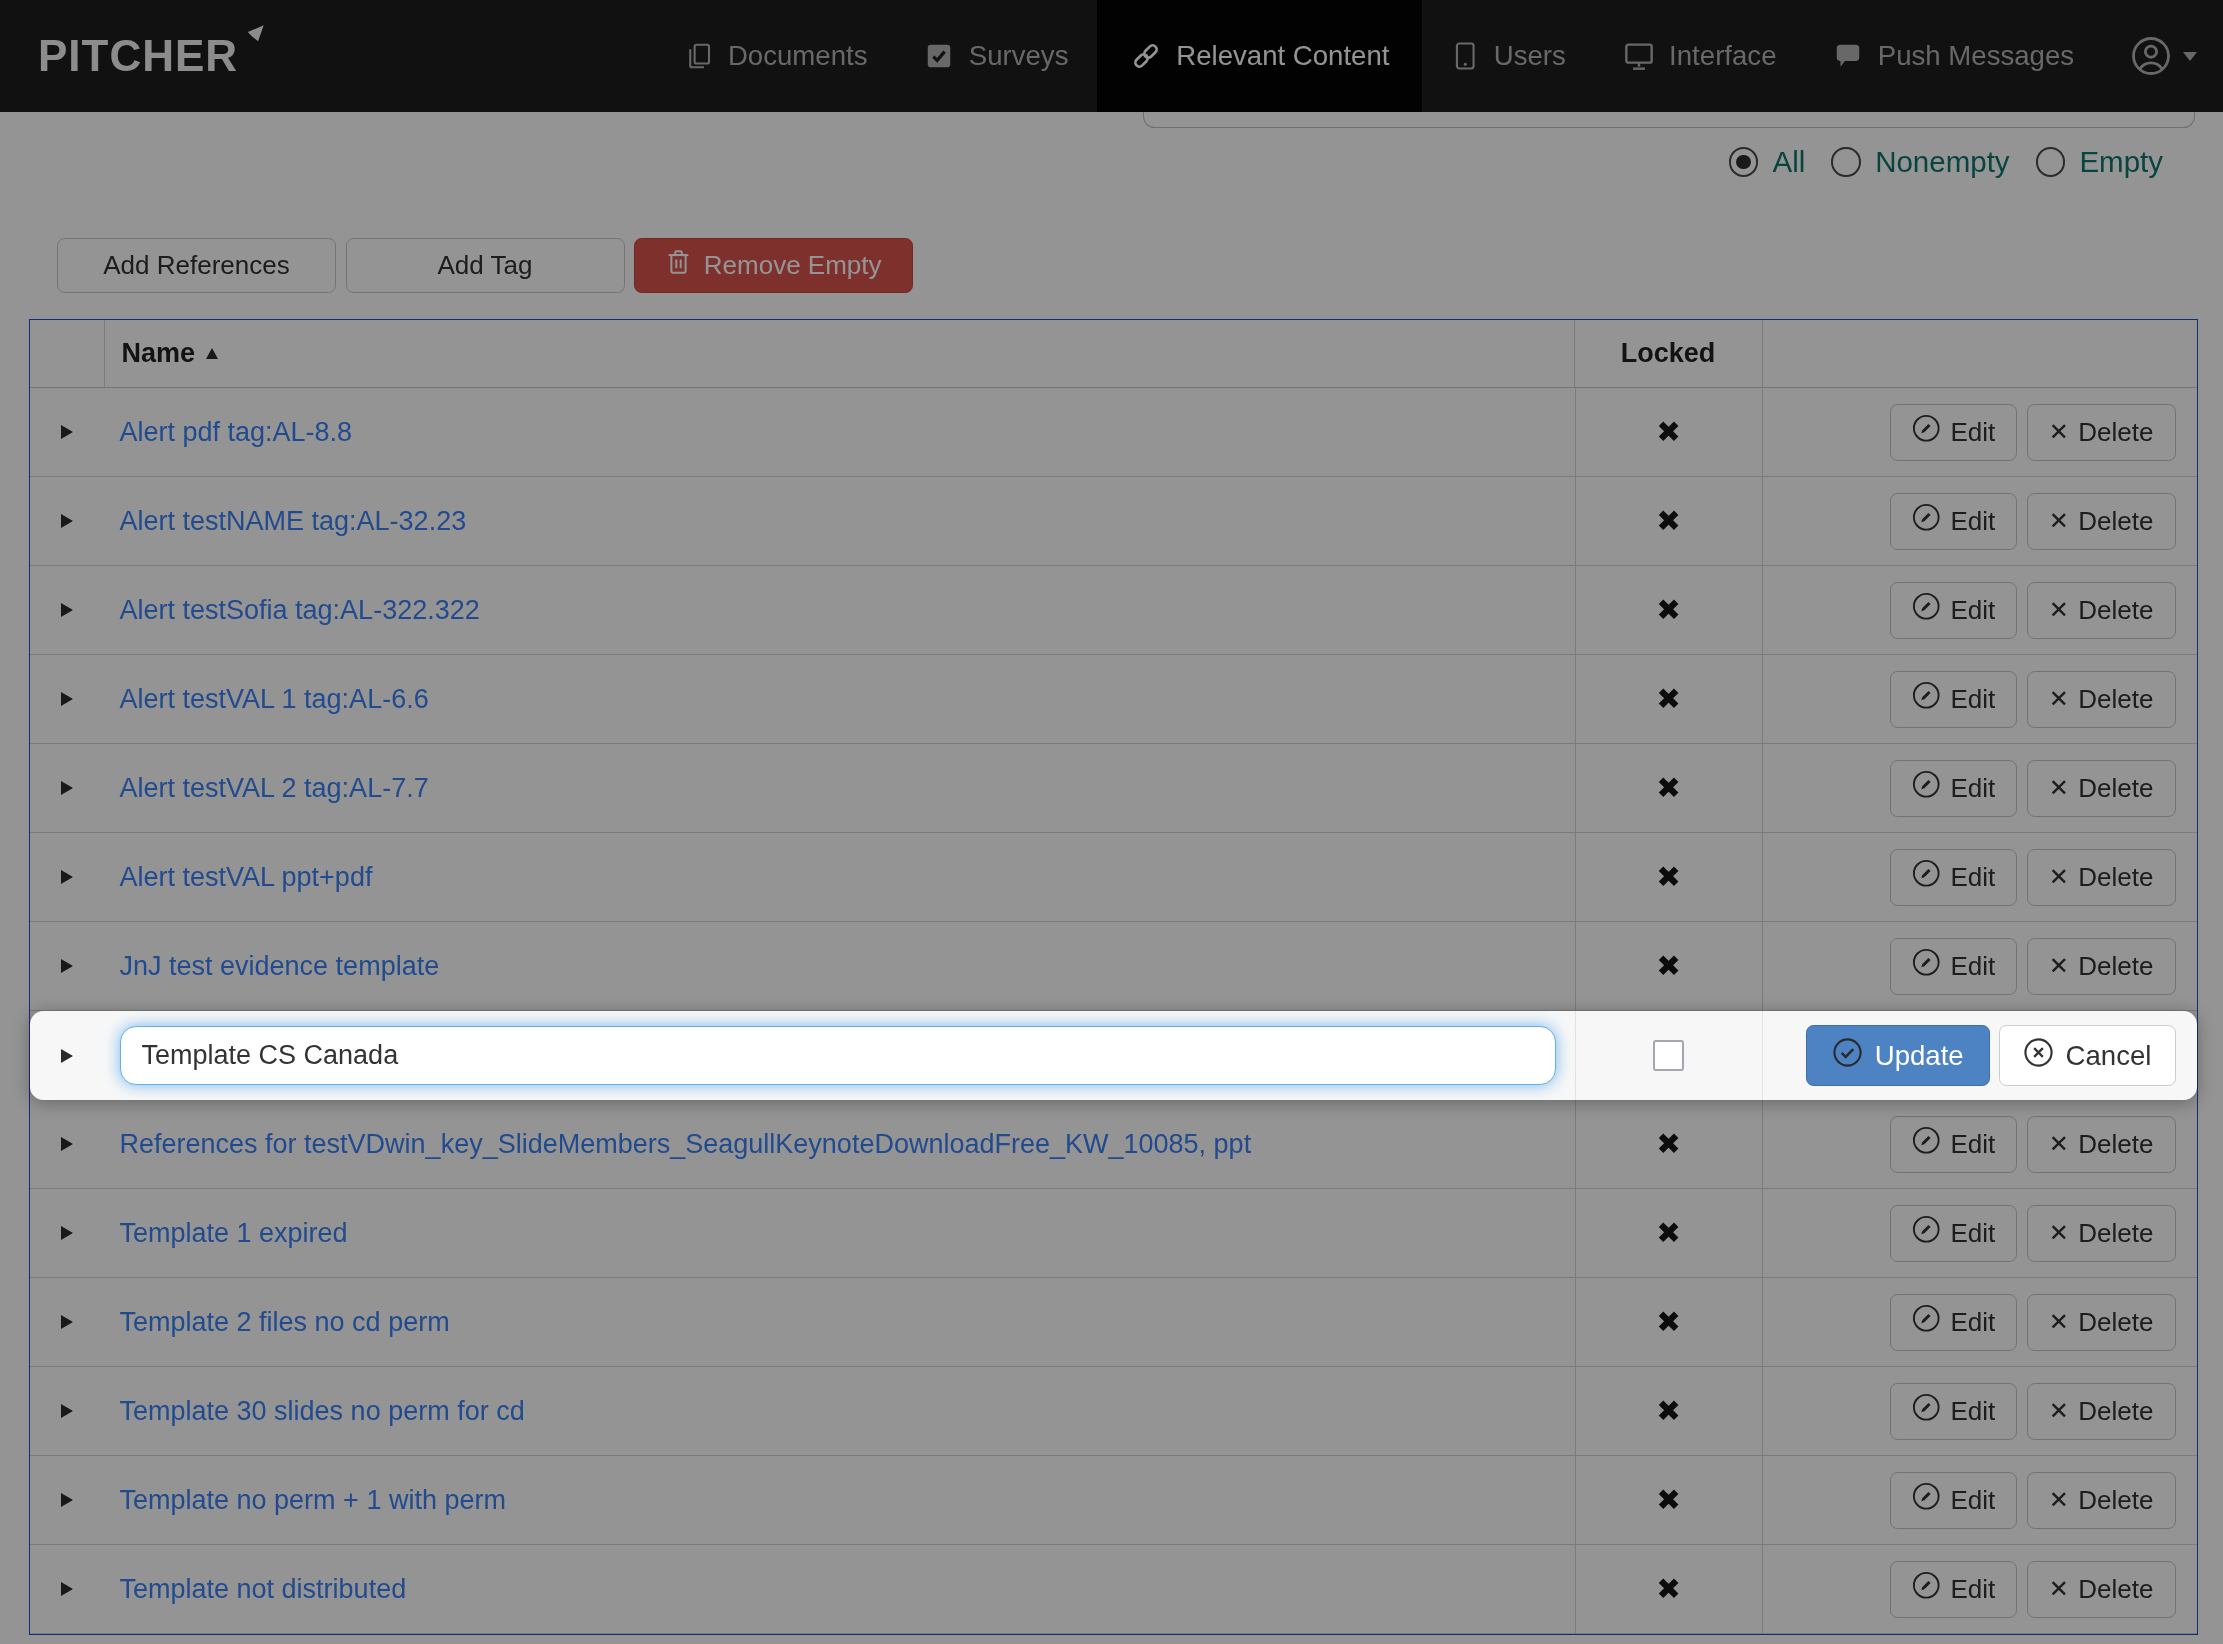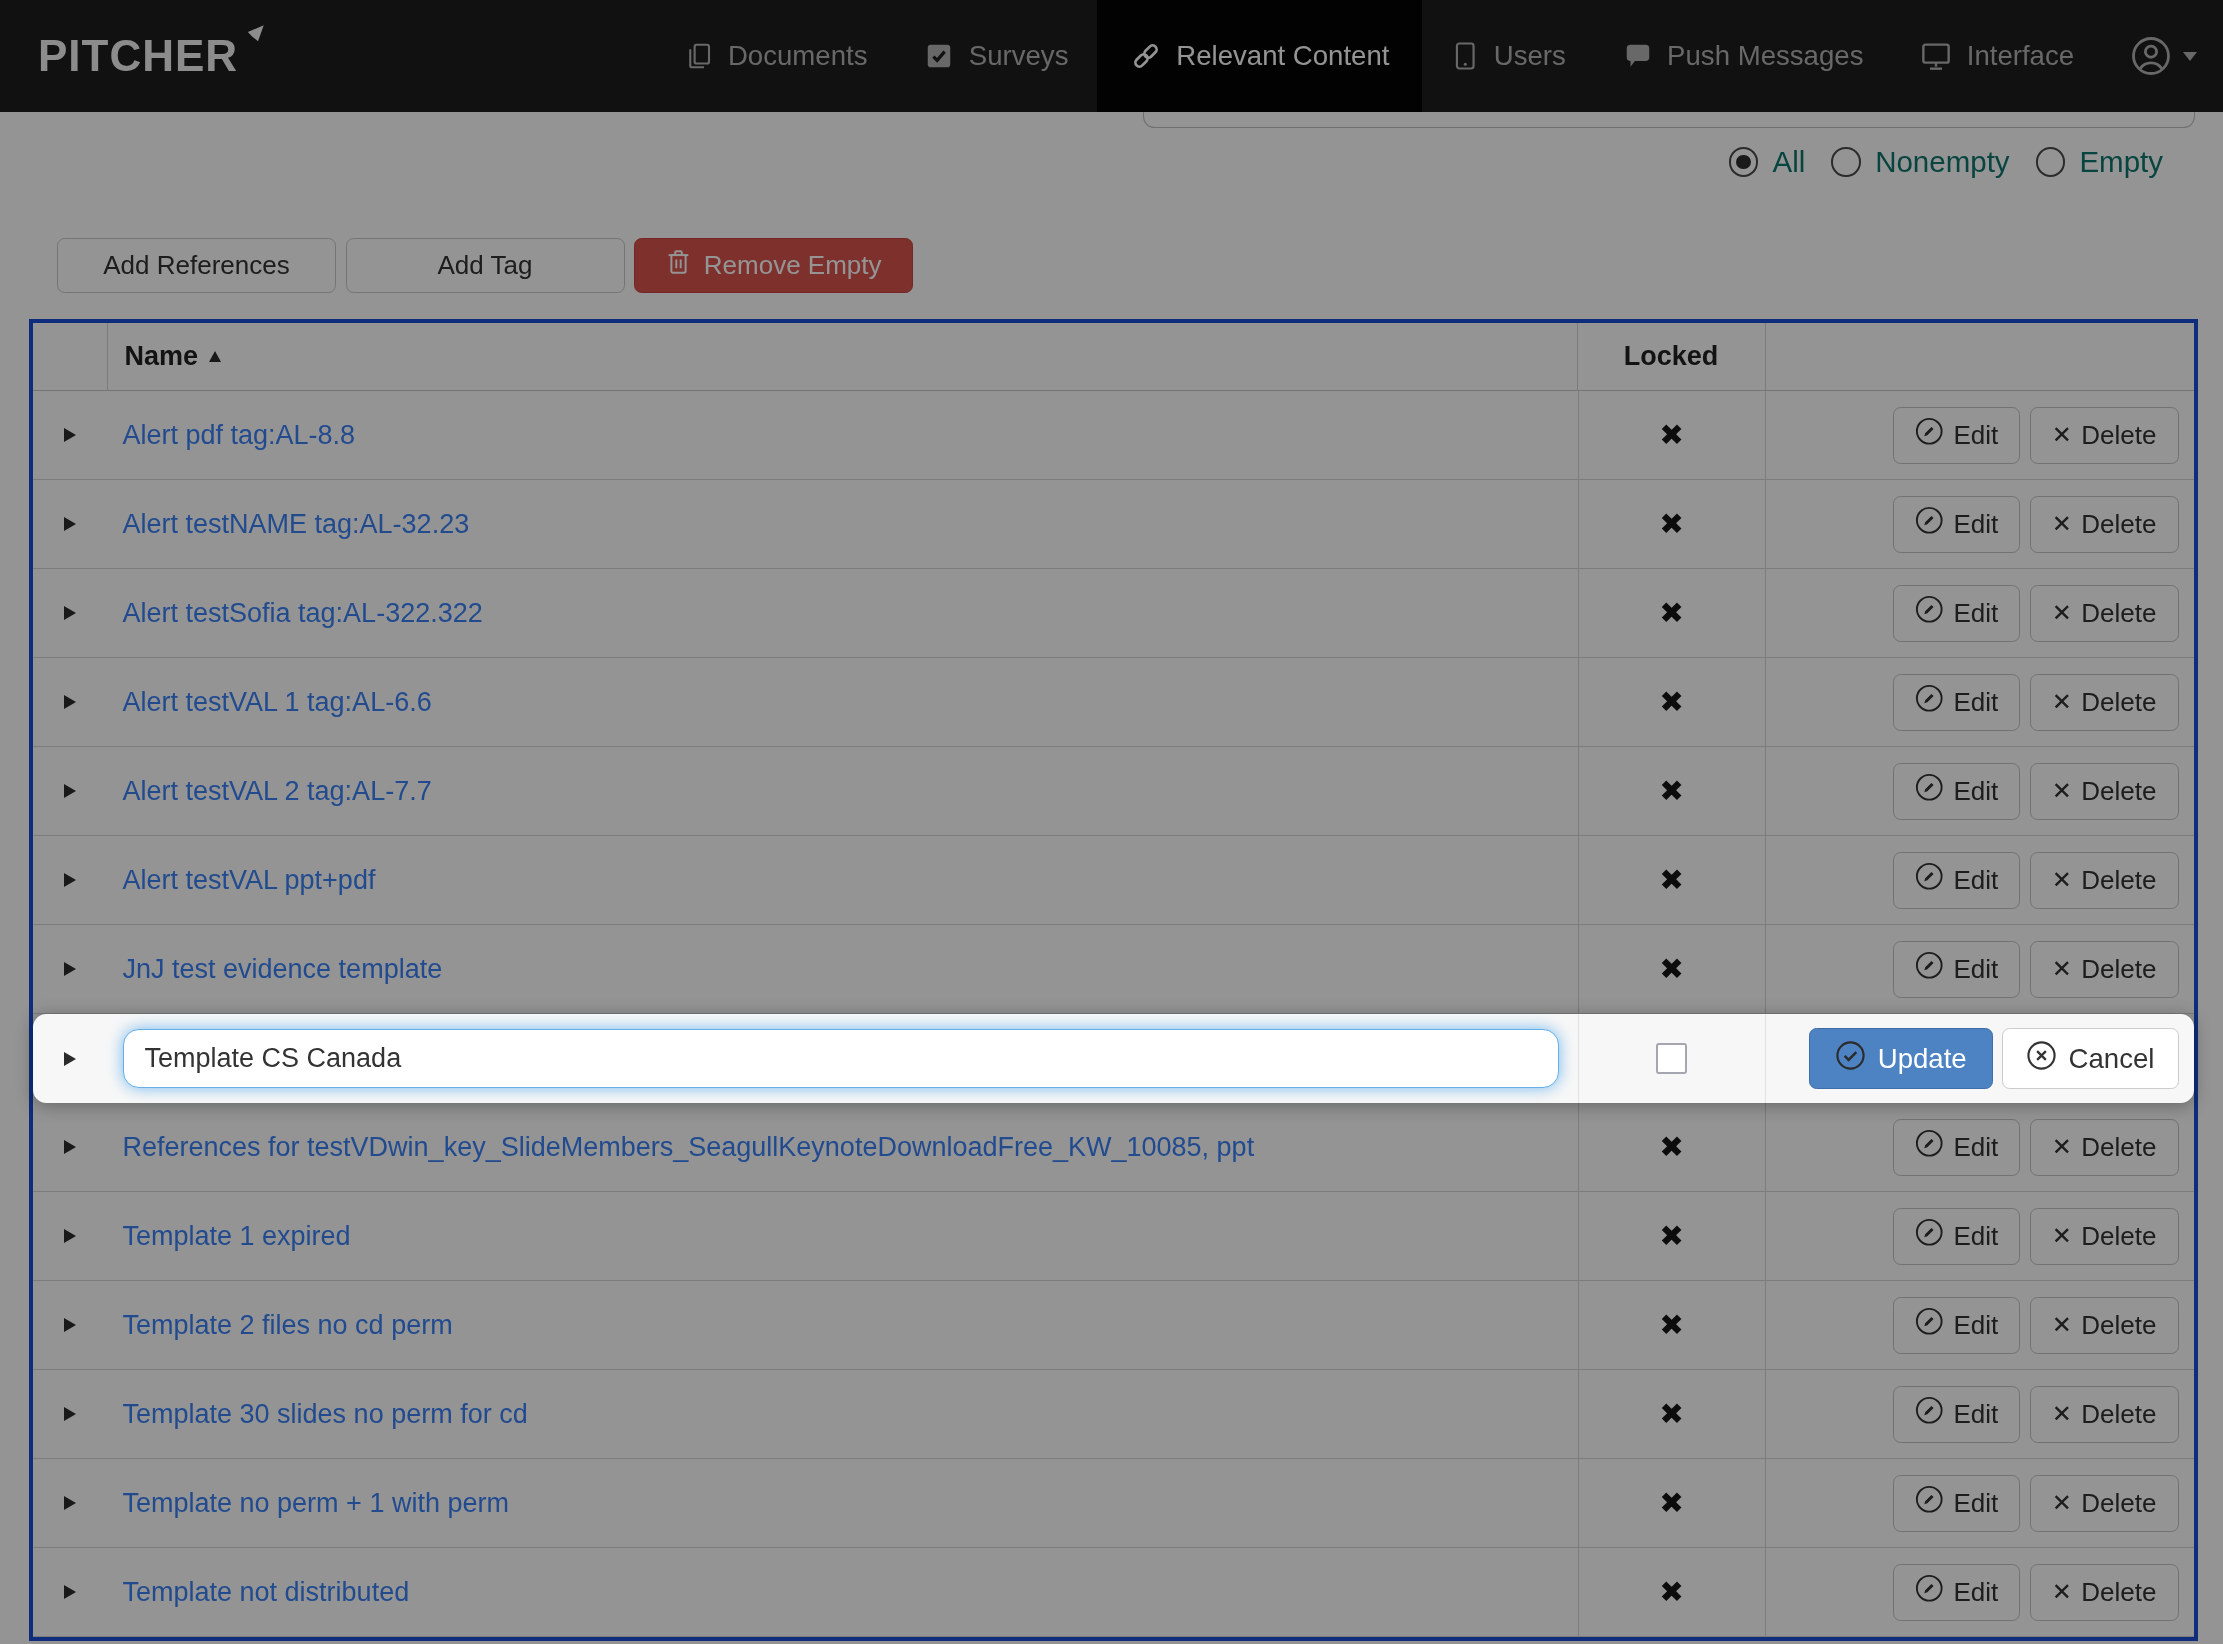--- a/index.html
+++ b/index.html
@@ -38,21 +38,21 @@
   
   .toolbar { position:absolute; top:238px; left:57px; display:flex; gap:9.5px; }
   .btn { display:inline-flex; align-items:center; justify-content:center; gap:11.4px;
          border-radius:7.6px; font-family:inherit; cursor:pointer; }
   .btn-lgx { height:55px; width:279px; font-size:26px; }
   .btn-default { background:#fff; border:1px solid #c9c9c9; color:#333; }
   .btn-danger { background:#d9534f; border:1px solid #c9443f; color:#fff; }
 
   
   .table { position:absolute; top:319px; left:28.5px; width:2169px;
-           border:4px solid #1d4ed8; background:#fff; }
+           border:1px solid #1d4ed8; background:#fff; }
   .thead { display:grid; grid-template-columns:75px 1470px 188px 434px; height:68px;
            align-items:center; border-bottom:1.9px solid #cacaca; }
   .th { height:100%; display:flex; align-items:center; font-size:27px; font-weight:600; color:#222; }
   .th-exp   { border-right:1px solid #d4d4d4; }
   .th-name  { padding-left:17px; border-right:1px solid #d4d4d4; }
   .th-locked{ justify-content:center; border-right:1px solid #d4d4d4; }
   .sort-asc { width:0; height:0; border-bottom:11.4px solid #2b2b2b;
               border-left:6.7px solid transparent; border-right:6.7px solid transparent;
               display:inline-block; margin-left:11.4px; }
 
@@ -135,35 +135,35 @@
           <span class="icon">
             <svg width="28.5" height="32" viewBox="0 0 24 26" fill="none" stroke="currentColor" stroke-width="1.8">
               <rect x="5" y="2.5" width="14" height="21" rx="2"></rect>
               <circle cx="12" cy="20" r="1.3" fill="currentColor" stroke="none"></circle>
             </svg>
           </span>
           <span>Users</span>
         </div>
         <div class="nav-item">
           <span class="icon">
-            <svg width="30" height="30" viewBox="0 0 24 24">
-              <path d="M3 6 a3 3 0 0 1 3 -3 h12 a3 3 0 0 1 3 3 v7 a3 3 0 0 1 -3 3 h-8.5 L6 20.5 V16 a3 3 0 0 1 -3 -3 z" fill="currentColor"></path>
-            </svg>
-          </span>
-          <span>Push Messages</span>
-        </div>
-        <div class="nav-item">
-          <span class="icon">
             <svg width="32" height="30" viewBox="0 0 24 22" fill="none" stroke="currentColor" stroke-width="1.8">
               <rect x="2.5" y="2.5" width="19" height="13.5" rx="1.5"></rect>
               <path d="M12 16 v3"></path>
               <path d="M7.5 20.5 h9"></path>
             </svg>
           </span>
           <span>Interface</span>
+        </div>
+        <div class="nav-item">
+          <span class="icon">
+            <svg width="30" height="30" viewBox="0 0 24 24">
+              <path d="M3 6 a3 3 0 0 1 3 -3 h12 a3 3 0 0 1 3 3 v7 a3 3 0 0 1 -3 3 h-8.5 L6 20.5 V16 a3 3 0 0 1 -3 -3 z" fill="currentColor"></path>
+            </svg>
+          </span>
+          <span>Push Messages</span>
         </div>
       </div>
     <div class="account">
       <span class="icon">
         <svg width="42" height="42" viewBox="0 0 24 24" fill="none" stroke="currentColor" stroke-width="1.6">
           <circle cx="12" cy="12" r="10"></circle>
             <circle cx="12" cy="9.5" r="3.2"></circle>
           <path d="M5.8 19.2 a7.5 7.5 0 0 1 12.4 0"></path>
         </svg>
       </span>

